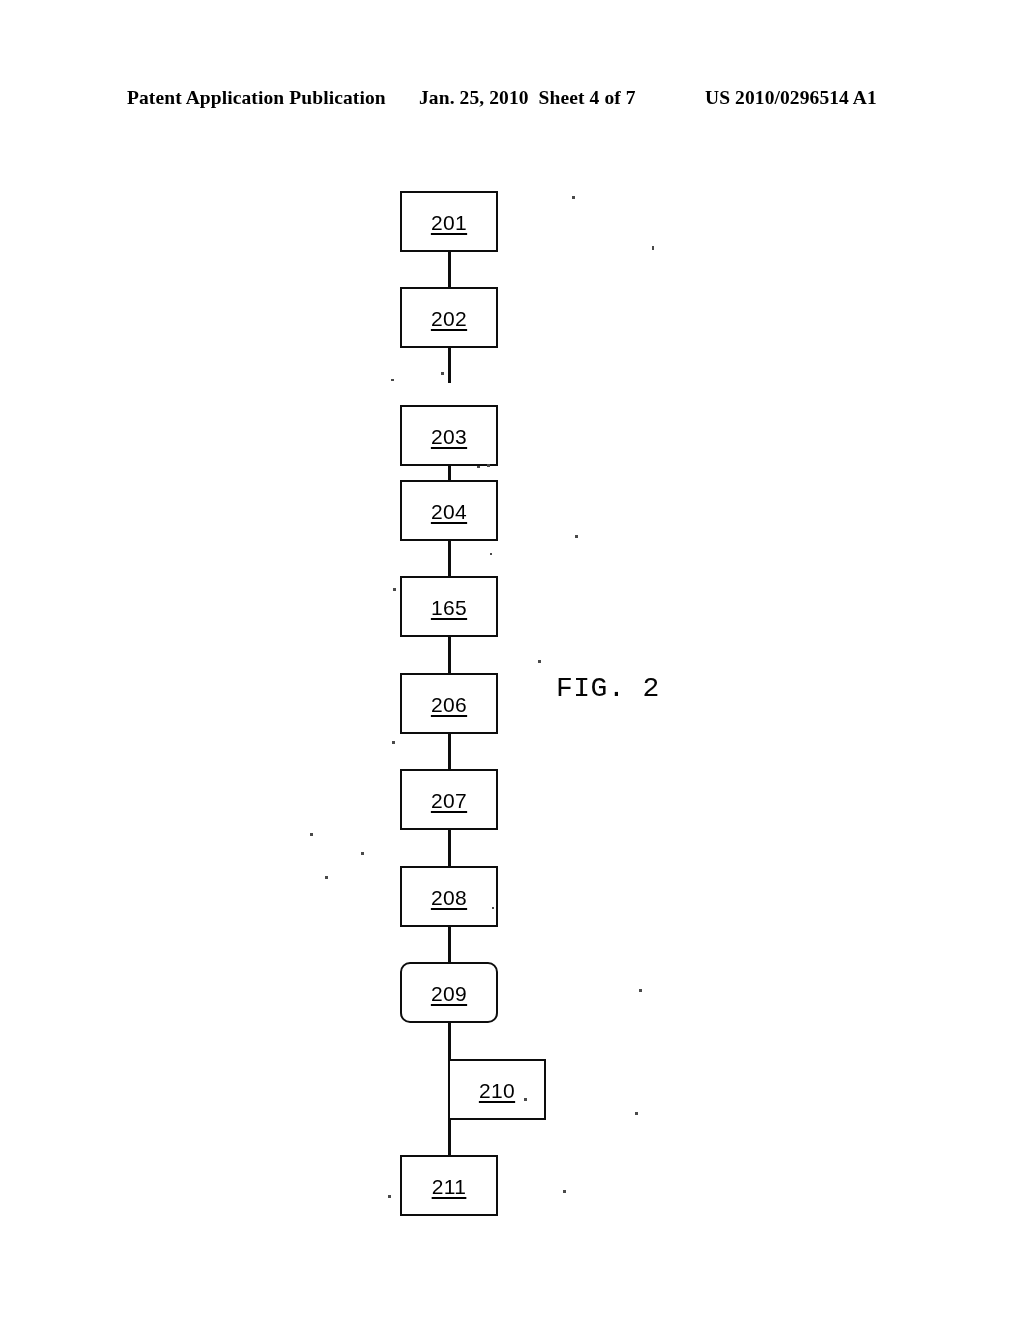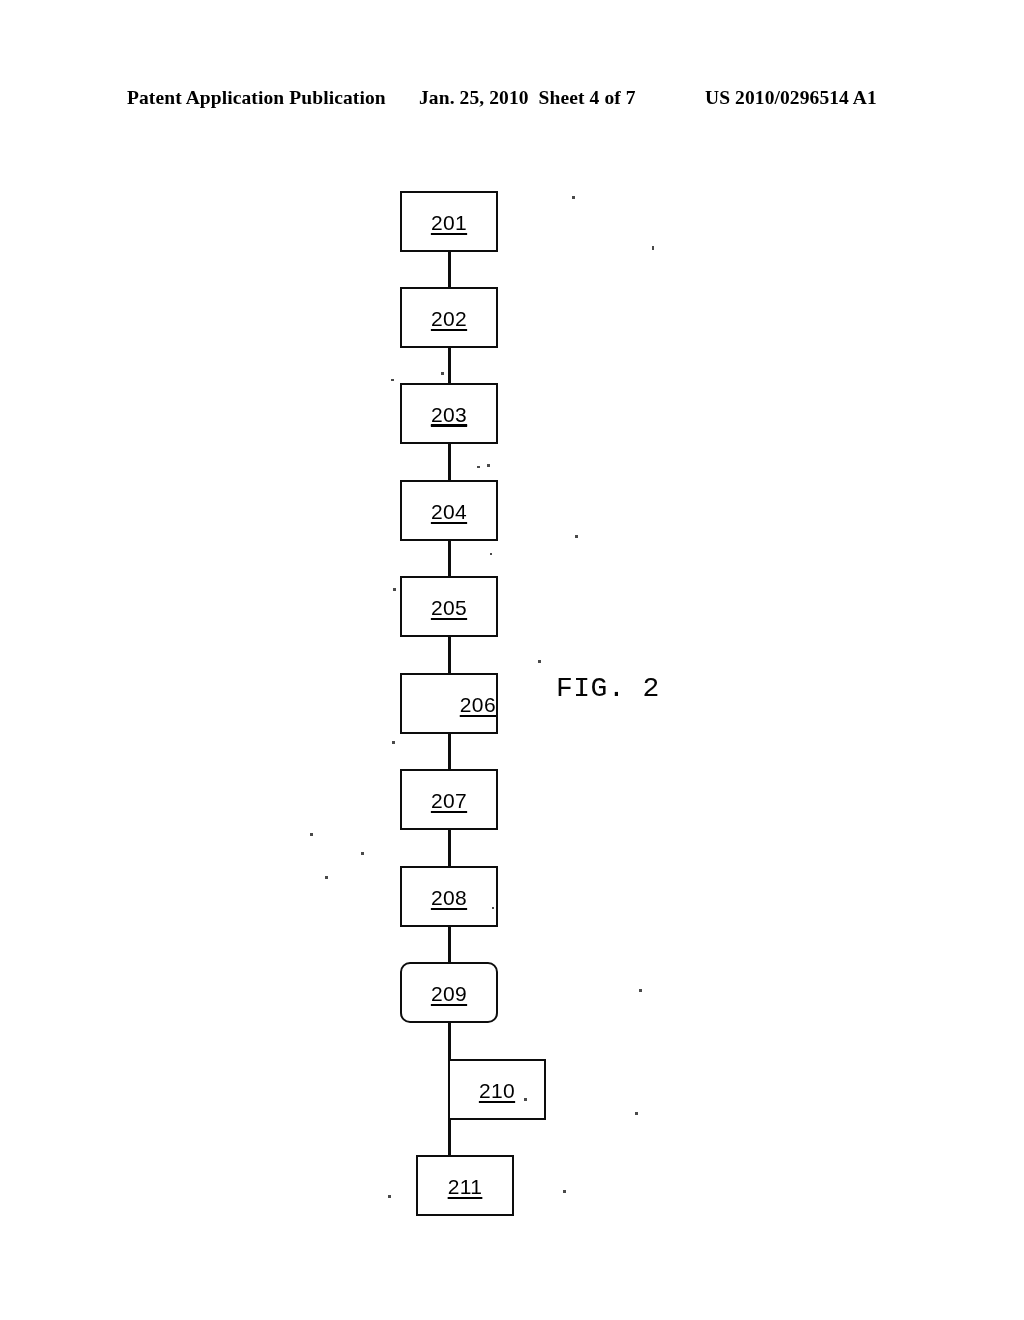--- a/index.html
+++ b/index.html
@@ -119,45 +119,45 @@
       <div class="connector" style="top: 830px; height: 36px;"></div>
       <div class="connector" style="top: 927px; height: 35px;"></div>
       <div class="connector" style="top: 1023px; height: 36px;"></div>
       <div class="connector" style="top: 1120px; height: 35px;"></div>
       <div class="node" style="top: 191px;">
         <span class="node-label">201</span>
       </div>
       <div class="node" style="top: 287px;">
         <span class="node-label">202</span>
       </div>
-      <div class="node" style="top: 383px; text-decoration: underline;">
+      <div class="node" style="top: 405px;">
         <span class="node-label">203</span>
       </div>
       <div class="node" style="top: 480px;">
         <span class="node-label">204</span>
       </div>
       <div class="node" style="top: 576px;">
-        <span class="node-label">205</span>
+        <span class="node-label">165</span>
       </div>
-      <div class="node" style="top: 673px; justify-content: flex-end;">
+      <div class="node" style="top: 673px;">
         <span class="node-label">206</span>
       </div>
       <div class="node" style="top: 769px;">
         <span class="node-label">207</span>
       </div>
       <div class="node" style="top: 866px;">
         <span class="node-label">208</span>
       </div>
       <div class="node" style="top: 962px; border-radius: 10px;">
         <span class="node-label">209</span>
       </div>
       <div class="node" style="top: 1059px; margin-left: 48px;">
         <span class="node-label">210</span>
       </div>
-      <div class="node" style="top: 1155px; margin-left: 16px;">
+      <div class="node" style="top: 1155px;">
         <span class="node-label">211</span>
       </div>
     </div>
 
   <div id="fig-caption">FIG. 2</div>
 
 <div class="speck" style="left: 572px; top: 196px; width: 3px; height: 3px;"></div>
     <div class="speck" style="left: 652px; top: 246px; width: 2px; height: 4px;"></div>
     <div class="speck" style="left: 391px; top: 379px; width: 3px; height: 2px;"></div>
     <div class="speck" style="left: 441px; top: 372px; width: 3px; height: 3px;"></div>

